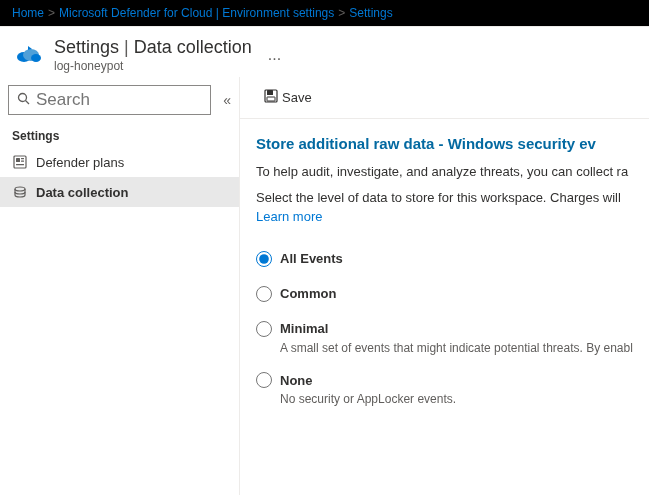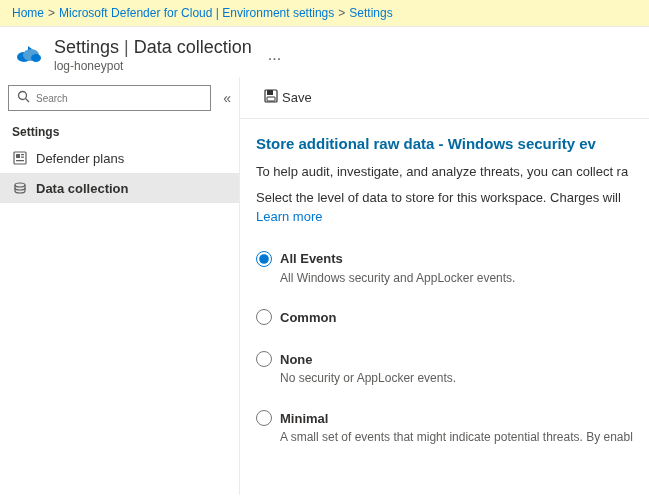--- a/index.html
+++ b/index.html
@@ -1,55 +1,55 @@
 <!DOCTYPE html>
 <html><head>
   <meta charset="utf-8">
   <style>
     * { box-sizing: border-box; margin: 0; padding: 0; }
     body { font-family: 'Segoe UI', Arial, sans-serif; font-size: 13px; color: #323130; background: #fff; width: 649px; height: 500px; overflow: hidden; }
 
     
-    .breadcrumb { display: flex; align-items: center; gap: 4px; padding: 6px 12px; font-size: 12px; color: #0078d4; background: #fef9c3; border-bottom: 1px solid #edebe9; }
+    .breadcrumb { display: flex; align-items: center; gap: 4px; padding: 6px 12px; font-size: 12px; color: #0078d4; background: #000000; border-bottom: 1px solid #edebe9; }
     .breadcrumb span { color: #605e5c; }
     .breadcrumb a { color: #0078d4; text-decoration: none; }
 
     
     .page-header { display: flex; align-items: center; padding: 10px 12px 4px 12px; gap: 10px; }
     .page-header-icon { width: 32px; height: 32px; display: flex; align-items: center; justify-content: center; }
     .page-header-text h1 { font-size: 18px; font-weight: 600; color: #323130; }
     .page-header-text h1 span { color: #323130; font-weight: 300; }
     .page-header-text small { font-size: 12px; color: #605e5c; }
     .ellipsis-btn { background: none; border: none; cursor: pointer; font-size: 16px; color: #605e5c; margin-left: 6px; }
 
     
     .layout { display: flex; height: calc(500px - 82px); }
 
     
     .sidebar { width: 240px; min-width: 240px; border-right: 1px solid #edebe9; display: flex; flex-direction: column; }
     .search-box { display: flex; align-items: center; margin: 8px; border: 1px solid #8a8886; background: #fff; padding: 4px 8px; gap: 6px; }
-    .search-box input { border: none; outline: none; font-size: 10px; width: 100%; color: #323130; }
+    .search-box input { border: none; outline: none; font-size: 17px; width: 100%; color: #323130; }
     .collapse-btn { background: none; border: none; cursor: pointer; padding: 4px; color: #605e5c; font-size: 14px; margin-left: auto; margin-right: 4px; }
 
     .sidebar-section-label { padding: 6px 12px 4px 12px; font-size: 12px; font-weight: 600; color: #323130; }
     .sidebar-item { display: flex; align-items: center; padding: 7px 12px; gap: 8px; cursor: pointer; font-size: 13px; color: #323130; }
     .sidebar-item.active { background: #e8e8e8; font-weight: 600; }
     .sidebar-item-icon { width: 16px; height: 16px; display: flex; align-items: center; justify-content: center; flex-shrink: 0; }
 
     
     .main { flex: 1; overflow-y: auto; overflow-x: hidden; padding: 0; }
     .toolbar { display: flex; align-items: center; padding: 8px 16px; border-bottom: 1px solid #edebe9; gap: 8px; }
     .save-btn { display: flex; align-items: center; gap: 4px; background: none; border: none; cursor: pointer; font-size: 13px; color: #323130; padding: 4px 8px; }
     .content-area { padding: 16px; }
     .section-title { font-size: 15px; font-weight: 600; color: #0369a1; margin-bottom: 10px; }
     .description { font-size: 13px; color: #323130; line-height: 1.5; margin-bottom: 6px; }
     .learn-more { color: #0078d4; text-decoration: none; font-size: 13px; }
 
     
-    .radio-group { margin-top: 16px; display: flex; flex-direction: column; gap: 7px; }
+    .radio-group { margin-top: 16px; display: flex; flex-direction: column; gap: 0; }
     .radio-option { display: flex; flex-direction: column; padding: 8px 0; }
     .radio-label-row { display: flex; align-items: center; gap: 8px; margin-bottom: 3px; }
     .radio-input { width: 16px; height: 16px; accent-color: #0078d4; cursor: pointer; flex-shrink: 0; }
     .radio-label { font-size: 13px; font-weight: 600; color: #323130; cursor: pointer; }
     .radio-desc { font-size: 12px; color: #605e5c; margin-left: 24px; line-height: 1.4; }
   </style>
 </head>
 <body>
 
 <div class="breadcrumb">
@@ -146,42 +146,41 @@
         <a class="learn-more" href="#">Learn more</a>
       </p>
 
       <div class="radio-group">
 
         <div class="radio-option">
           <div class="radio-label-row">
             <input type="radio" name="events" class="radio-input" checked="" style="">
             <label class="radio-label">All Events</label>
           </div>
-          <div class="radio-desc">All Windows security and AppLocker events.</div>
         </div>
 
         <div class="radio-option">
           <div class="radio-label-row">
             <input type="radio" name="events" class="radio-input" style="">
             <label class="radio-label">Common</label>
           </div>
         </div>
 
         <div class="radio-option">
           <div class="radio-label-row">
             <input type="radio" name="events" class="radio-input" style="">
-            <label class="radio-label">None</label>
+            <label class="radio-label">Minimal</label>
           </div>
-          <div class="radio-desc">No security or AppLocker events.</div>
+          <div class="radio-desc">A small set of events that might indicate potential threats. By enabl</div>
         </div>
 
         <div class="radio-option">
           <div class="radio-label-row">
             <input type="radio" name="events" class="radio-input" style="">
-            <label class="radio-label">Minimal</label>
+            <label class="radio-label">None</label>
           </div>
-          <div class="radio-desc">A small set of events that might indicate potential threats. By enabl</div>
+          <div class="radio-desc">No security or AppLocker events.</div>
         </div>
 
       </div>
     </div>
   </div>
 </div>
 
 </body></html>

